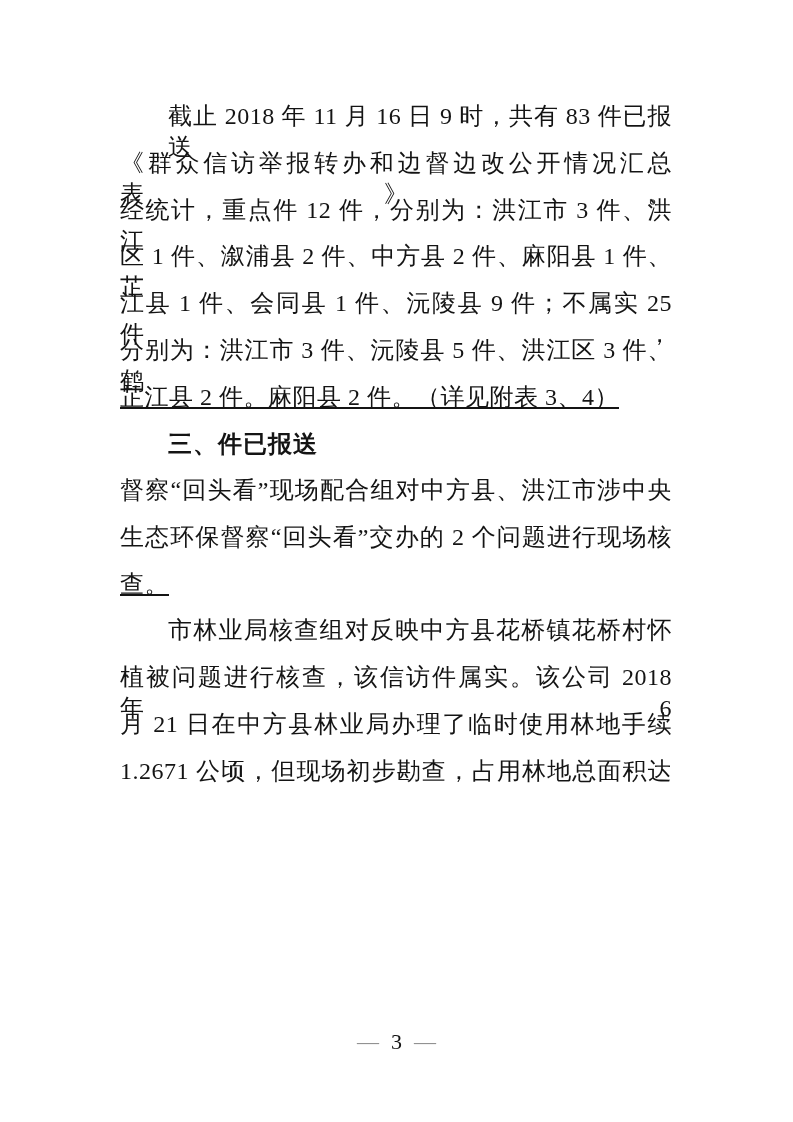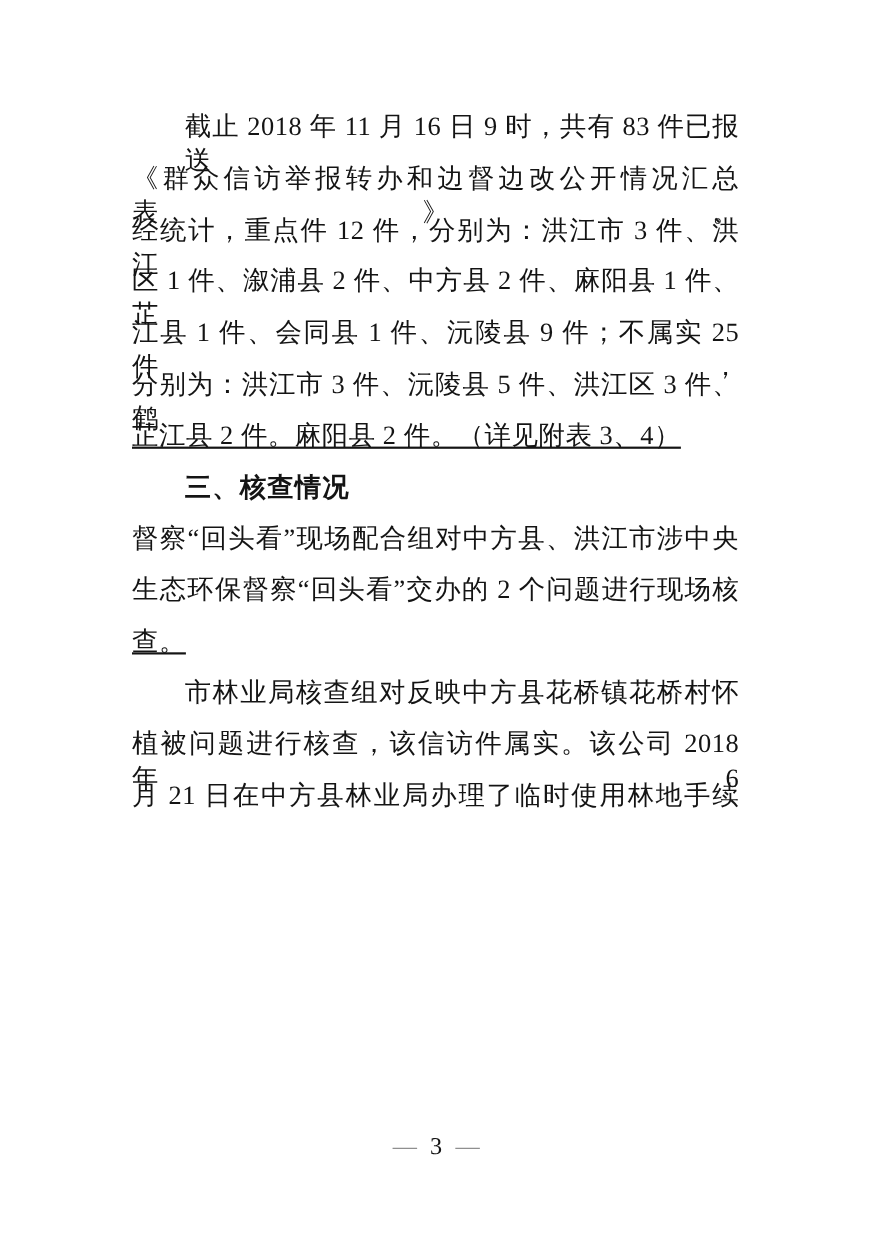--- a/index.html
+++ b/index.html
@@ -71,25 +71,26 @@
 
 <div class="page">
   <div class="text-block">
     <div class="line indent">截止 2018 年 11 月 16 日 9 时，共有 83 件已报送</div>
     <div class="line">《群众信访举报转办和边督边改公开情况汇总表》。</div>
     <div class="line">经统计，重点件 12 件，分别为：洪江市 3 件、洪江</div>
     <div class="line">区 1 件、溆浦县 2 件、中方县 2 件、麻阳县 1 件、芷</div>
     <div class="line">江县 1 件、会同县 1 件、沅陵县 9 件；不属实 25 件，</div>
     <div class="line">分别为：洪江市 3 件、沅陵县 5 件、洪江区 3 件、鹤</div>
     <div class="line left">芷江县 2 件。麻阳县 2 件。（详见附表 3、4）</div>
-    <div class="line heading indent">三、核查情况</div>
+    <div class="line heading indent">三、件已报送</div>
     <div class="line">督察“回头看”现场配合组对中方县、洪江市涉中央</div>
     <div class="line">生态环保督察“回头看”交办的 2 个问题进行现场核</div>
     <div class="line left">查。</div>
     <div class="line indent">市林业局核查组对反映中方县花桥镇花桥村怀</div>
     <div class="line">植被问题进行核查，该信访件属实。该公司 2018 年 6</div>
     <div class="line">月 21 日在中方县林业局办理了临时使用林地手续</div>
+    <div class="line">1.2671 公顷，但现场初步勘查，占用林地总面积达</div>
   </div>
 
   <div class="page-number">
     <span class="dash">—</span><span class="num">3</span><span class="dash">—</span>
   </div>
 </div>
 
 </body></html>

